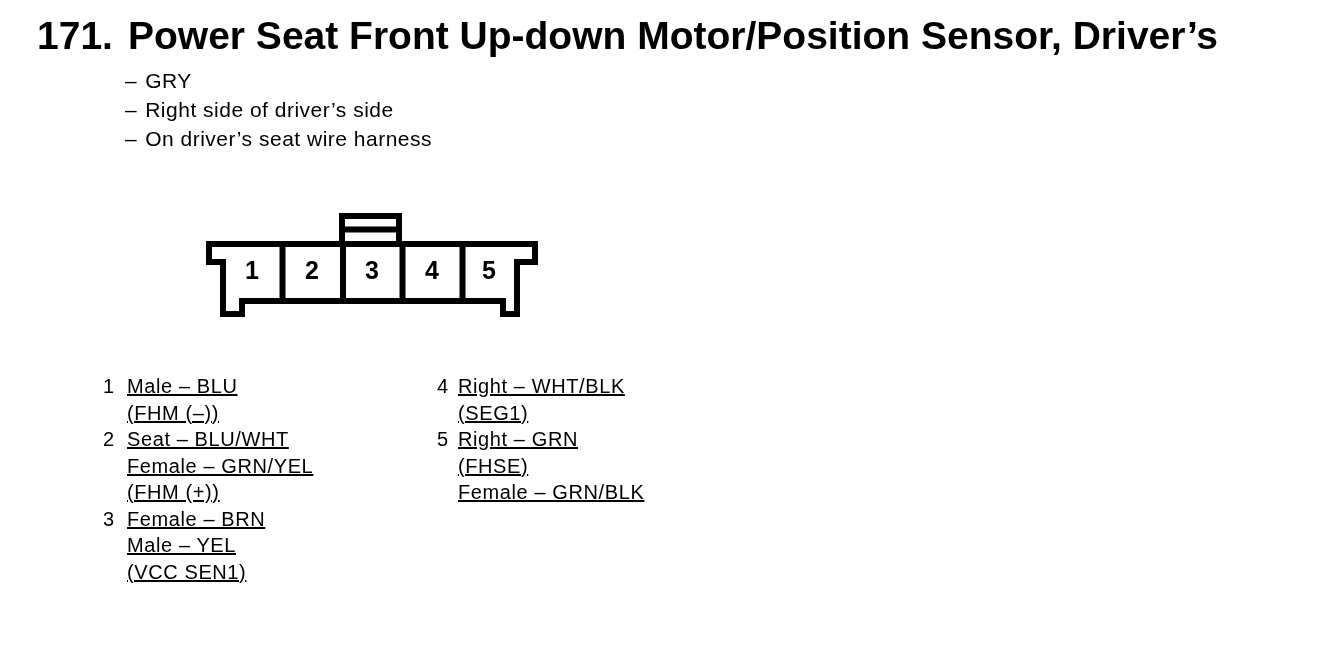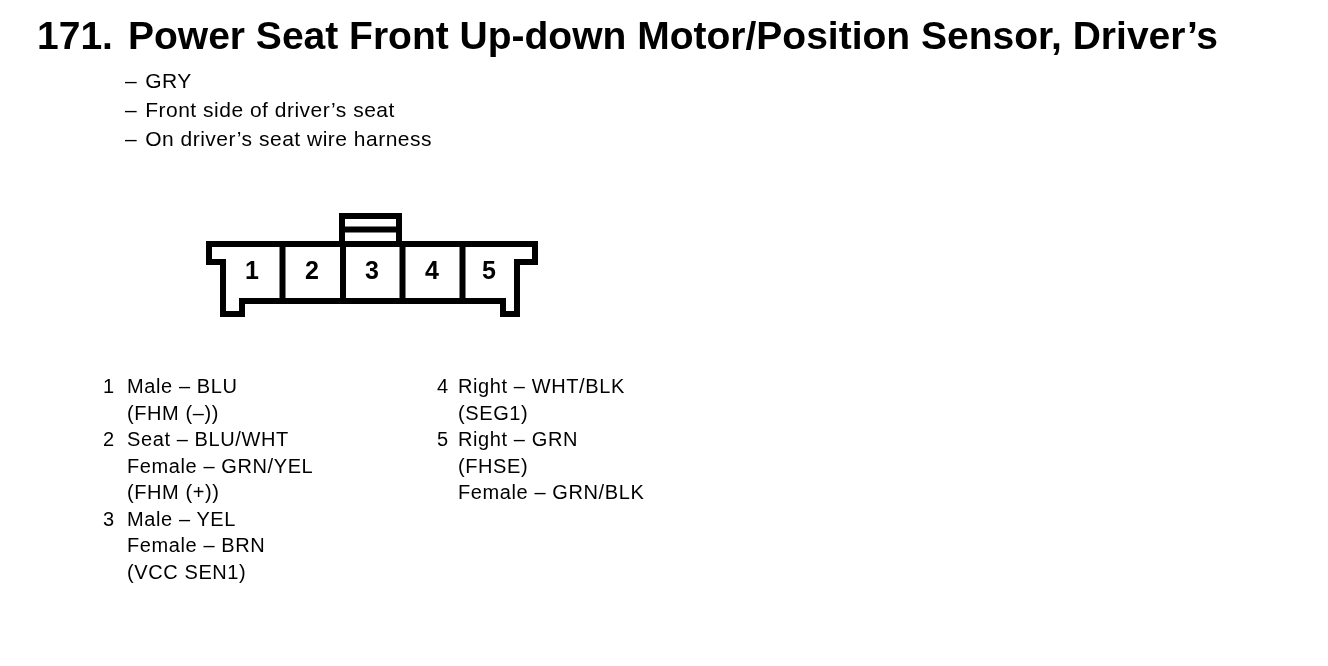--- a/index.html
+++ b/index.html
@@ -60,40 +60,40 @@
     top: 373px;
     font-size: 20px;
     line-height: 26.5px;
     letter-spacing: 0.6px;
   }
   .col-left  { left: 103px; }
   .col-right { left: 437px; }
   .pin-group { display: flex; }
   .col-left  .pin-num { flex: 0 0 24px; }
   .col-right .pin-num { flex: 0 0 21px; }
-  .pin-lines div { white-space: nowrap; }
+  .pin-lines div { white-space: nowrap; text-decoration: underline; }
 </style>
 </head>
 <body>
 
 <div class="page">
 
   <div class="hdr">
     <span class="num">171.</span>
     <span class="ttl">Power Seat Front Up-down Motor/Position Sensor, Driver’s</span>
   </div>
 
   <div class="notes">
     <div class="note-line">
       <span class="dash">–</span>
       <span>GRY</span>
     </div>
     <div class="note-line">
       <span class="dash">–</span>
-      <span>Front side of driver’s seat</span>
+      <span>Right side of driver’s side</span>
     </div>
     <div class="note-line">
       <span class="dash">–</span>
       <span>On driver’s seat wire harness</span>
     </div>
   </div>
 
   <div class="connector-fig">
     <svg viewBox="195 205 350 120" xmlns="http://www.w3.org/2000/svg">
 
@@ -127,22 +127,22 @@
       <span class="pin-num">2</span>
       <div class="pin-lines">
         <div>Seat – BLU/WHT</div>
         <div>Female – GRN/YEL</div>
         <div>(FHM (+))</div>
       </div>
     </div>
     <div class="pin-group">
       <span class="pin-num">3</span>
       <div class="pin-lines">
+        <div>Female – BRN</div>
         <div>Male – YEL</div>
-        <div>Female – BRN</div>
         <div>(VCC SEN1)</div>
       </div>
     </div>
   </div>
 
   <div class="pin-col col-right">
     <div class="pin-group">
       <span class="pin-num">4</span>
       <div class="pin-lines">
         <div>Right – WHT/BLK</div>

